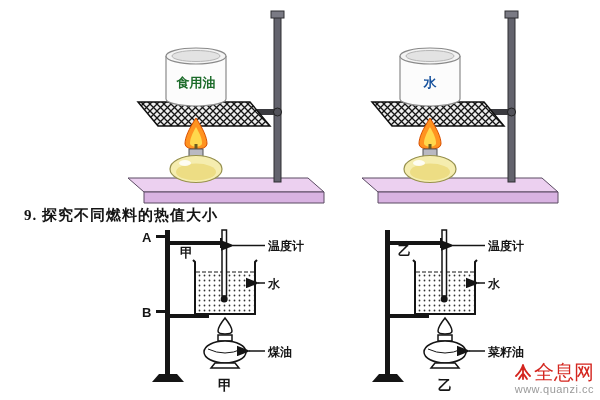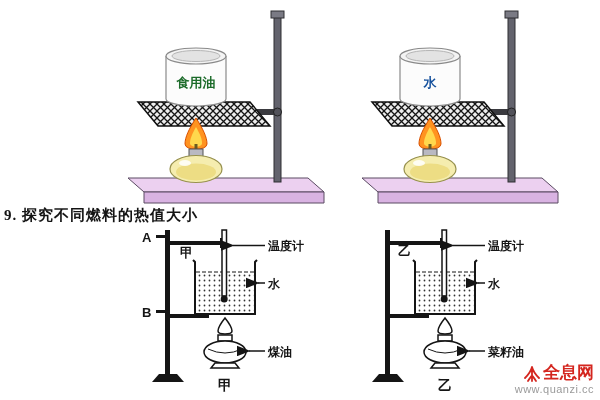--- a/index.html
+++ b/index.html
@@ -1,31 +1,31 @@
 <!DOCTYPE html>
 <html><head>
 <meta charset="utf-8">
 <style>
   html,body{margin:0;padding:0;background:#fff;}
   body{font-family:"Liberation Sans","DejaVu Sans",sans-serif;}
   .stage{position:relative;width:600px;height:400px;background:#ffffff;overflow:hidden;}
   .abs{position:absolute;}
   .section-title{
-    left:4px;top:206px;
+    left:24px;top:206px;
     font-size:15px;font-weight:700;color:#141414;
     font-family:"Liberation Serif","DejaVu Serif",serif;
     letter-spacing:1px;
   }
   .watermark{
     right:6px;bottom:5px;z-index:5;
     display:flex;flex-direction:column;align-items:flex-end;line-height:1.1;
   }
   .watermark .brandrow{display:flex;align-items:center;gap:3px;}
   .watermark .brand{
-    color:#d4261f;font-size:17px;font-weight:700;
+    color:#d4261f;font-size:20px;font-weight:400;
     font-family:"Liberation Serif","DejaVu Serif",serif;
   }
   .watermark .url{color:#9a9a9a;font-size:11px;letter-spacing:.5px;}
   svg text{font-family:"Liberation Sans","DejaVu Sans",sans-serif;}
 </style>
 </head>
 <body>
 
 <div class="stage">
 

